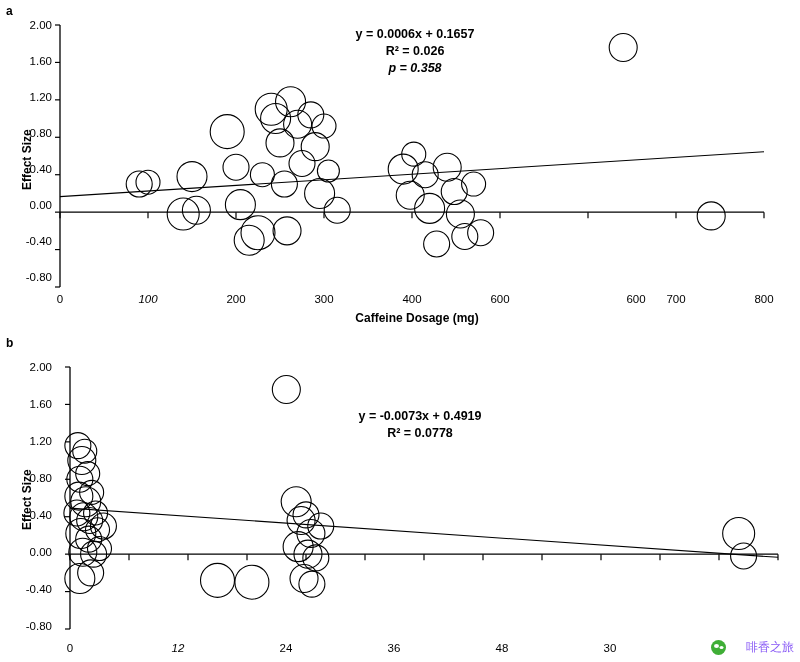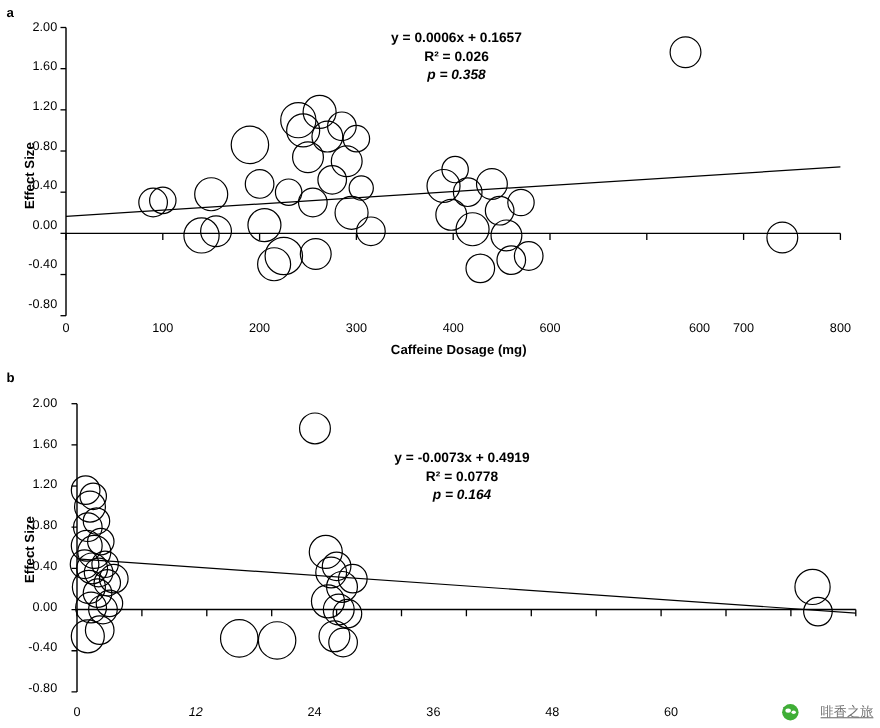--- a/index.html
+++ b/index.html
@@ -55,24 +55,23 @@
   }
   svg{position:absolute;left:0;top:0;overflow:visible;}
   .bubble{fill:none;stroke:#000;stroke-width:1.1;}
   .axis-line{stroke:#000;stroke-width:1.3;fill:none;}
   .tick{stroke:#000;stroke-width:1.2;}
   .trend{stroke:#000;stroke-width:1.1;fill:none;}
   .wm{
     position:absolute;
     right:6px;bottom:6px;
     font-size:12px;
-    color:#737373;
+    color:#8b5cf6;
     display:flex;align-items:center;gap:20px;
     font-family:"Liberation Sans", sans-serif;
-    text-decoration:underline;
   }
   .wm-logo{
     width:15px;height:15px;border-radius:50%;
     background:#3fae36;position:relative;
     display:inline-block;
   }
   .wm-logo:before{
     content:"";position:absolute;left:3px;top:4px;
     width:5px;height:4px;border-radius:50%;
     background:#fff;box-shadow:5px 1.5px 0 -0.5px #fff;
@@ -94,21 +93,21 @@
   <div class="ytick-label" style="left:10px;top:19px;width:42px;">2.00</div>
   <div class="ytick-label" style="left:10px;top:55px;width:42px;">1.60</div>
   <div class="ytick-label" style="left:10px;top:91px;width:42px;">1.20</div>
   <div class="ytick-label" style="left:10px;top:127px;width:42px;">0.80</div>
   <div class="ytick-label" style="left:10px;top:163px;width:42px;">0.40</div>
   <div class="ytick-label" style="left:10px;top:199px;width:42px;">0.00</div>
   <div class="ytick-label" style="left:10px;top:235px;width:42px;">-0.40</div>
   <div class="ytick-label" style="left:10px;top:271px;width:42px;">-0.80</div>
 
   <div class="tick-label" style="left:46px;top:293px;width:28px;">0</div>
-  <div class="tick-label" style="left:134px;top:293px;width:28px;">100</div>
+  <div class="tick-label" style="left:134px;top:293px;width:28px;font-style:italic;">100</div>
   <div class="tick-label" style="left:222px;top:293px;width:28px;">200</div>
   <div class="tick-label" style="left:310px;top:293px;width:28px;">300</div>
   <div class="tick-label" style="left:398px;top:293px;width:28px;">400</div>
   <div class="tick-label" style="left:486px;top:293px;width:28px;">600</div>
   <div class="tick-label" style="left:574px;top:293px;width:28px;margin-left:48px;">600</div>
   <div class="tick-label" style="left:662px;top:293px;width:28px;">700</div>
   <div class="tick-label" style="left:750px;top:293px;width:28px;">800</div>
 
   <div class="xlabel" style="top:311px;">Caffeine Dosage (mg)</div>
 
@@ -175,38 +174,37 @@
     </svg>
 </div>
 
 <div class="panel" id="panel-b">
   <div class="panel-letter" style="top:6px;">b</div>
   <div class="ylabel" style="left:20px;top:200px;">Effect Size</div>
 
   <div class="eqbox" style="left:300px;top:78px;width:240px;">
     <div>y = -0.0073x + 0.4919</div>
     <div>R² = 0.0778</div>
-    <div class="pline">p = 0.164</div>
   </div>
 
   <div class="ytick-label" style="left:10px;top:31px;width:42px;">2.00</div>
   <div class="ytick-label" style="left:10px;top:68px;width:42px;">1.60</div>
   <div class="ytick-label" style="left:10px;top:105px;width:42px;">1.20</div>
   <div class="ytick-label" style="left:10px;top:142px;width:42px;">0.80</div>
   <div class="ytick-label" style="left:10px;top:179px;width:42px;">0.40</div>
   <div class="ytick-label" style="left:10px;top:216px;width:42px;">0.00</div>
   <div class="ytick-label" style="left:10px;top:253px;width:42px;">-0.40</div>
   <div class="ytick-label" style="left:10px;top:290px;width:42px;">-0.80</div>
 
   <div class="tick-label" style="left:56px;top:312px;width:28px;">0</div>
   <div class="tick-label" style="left:164px;top:312px;width:28px;font-style:italic;">12</div>
   <div class="tick-label" style="left:272px;top:312px;width:28px;">24</div>
   <div class="tick-label" style="left:380px;top:312px;width:28px;">36</div>
   <div class="tick-label" style="left:488px;top:312px;width:28px;">48</div>
-  <div class="tick-label" style="left:596px;top:312px;width:28px;">60</div>
+  <div class="tick-label" style="left:596px;top:312px;width:28px;">30</div>
   <div class="tick-label" style="left:704px;top:312px;width:28px;">72</div>
 
   <div class="xlabel" style="top:330px;">Investigation Duration (hours)</div>
 
   <svg id="svg-b" width="800" height="332">
       <line class="axis-line" x1="70" y1="37" x2="70" y2="299"></line>
       <line class="tick" x1="65" y1="37" x2="70" y2="37"></line>
       <line class="tick" x1="65" y1="74.42857142857139" x2="70" y2="74.42857142857139"></line>
       <line class="tick" x1="65" y1="111.85714285714286" x2="70" y2="111.85714285714286"></line>
       <line class="tick" x1="65" y1="149.28571428571428" x2="70" y2="149.28571428571428"></line>

